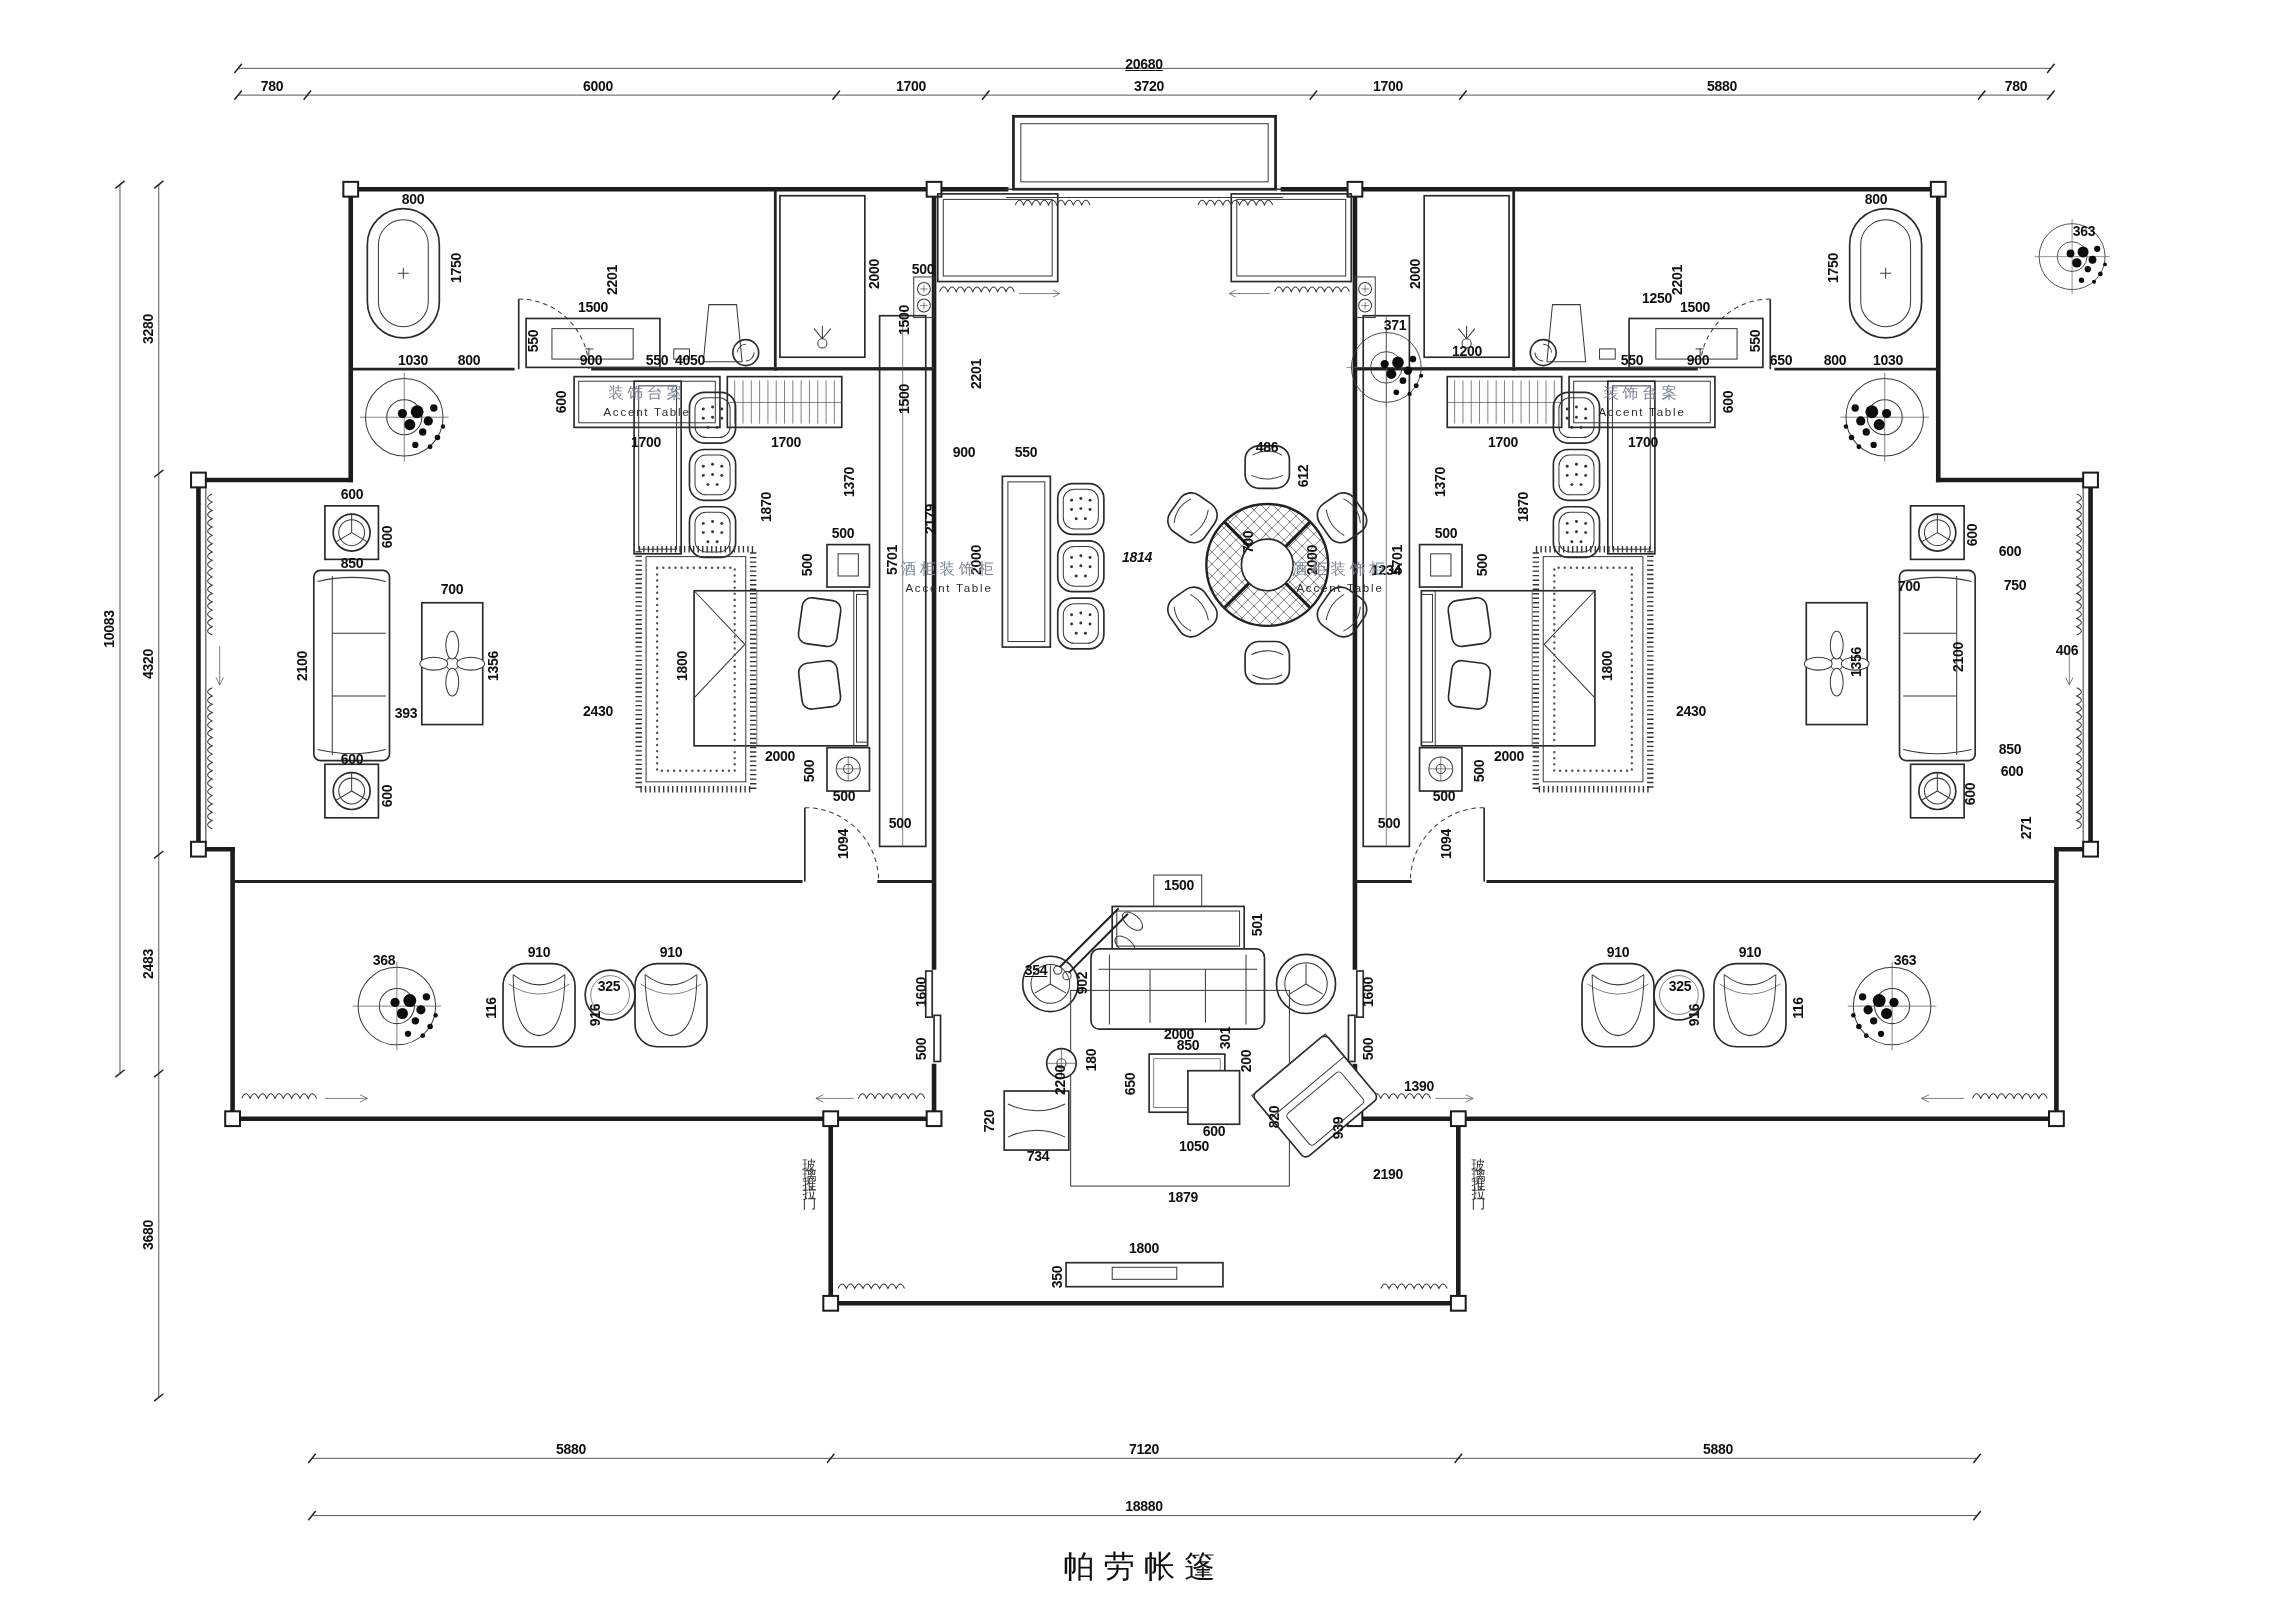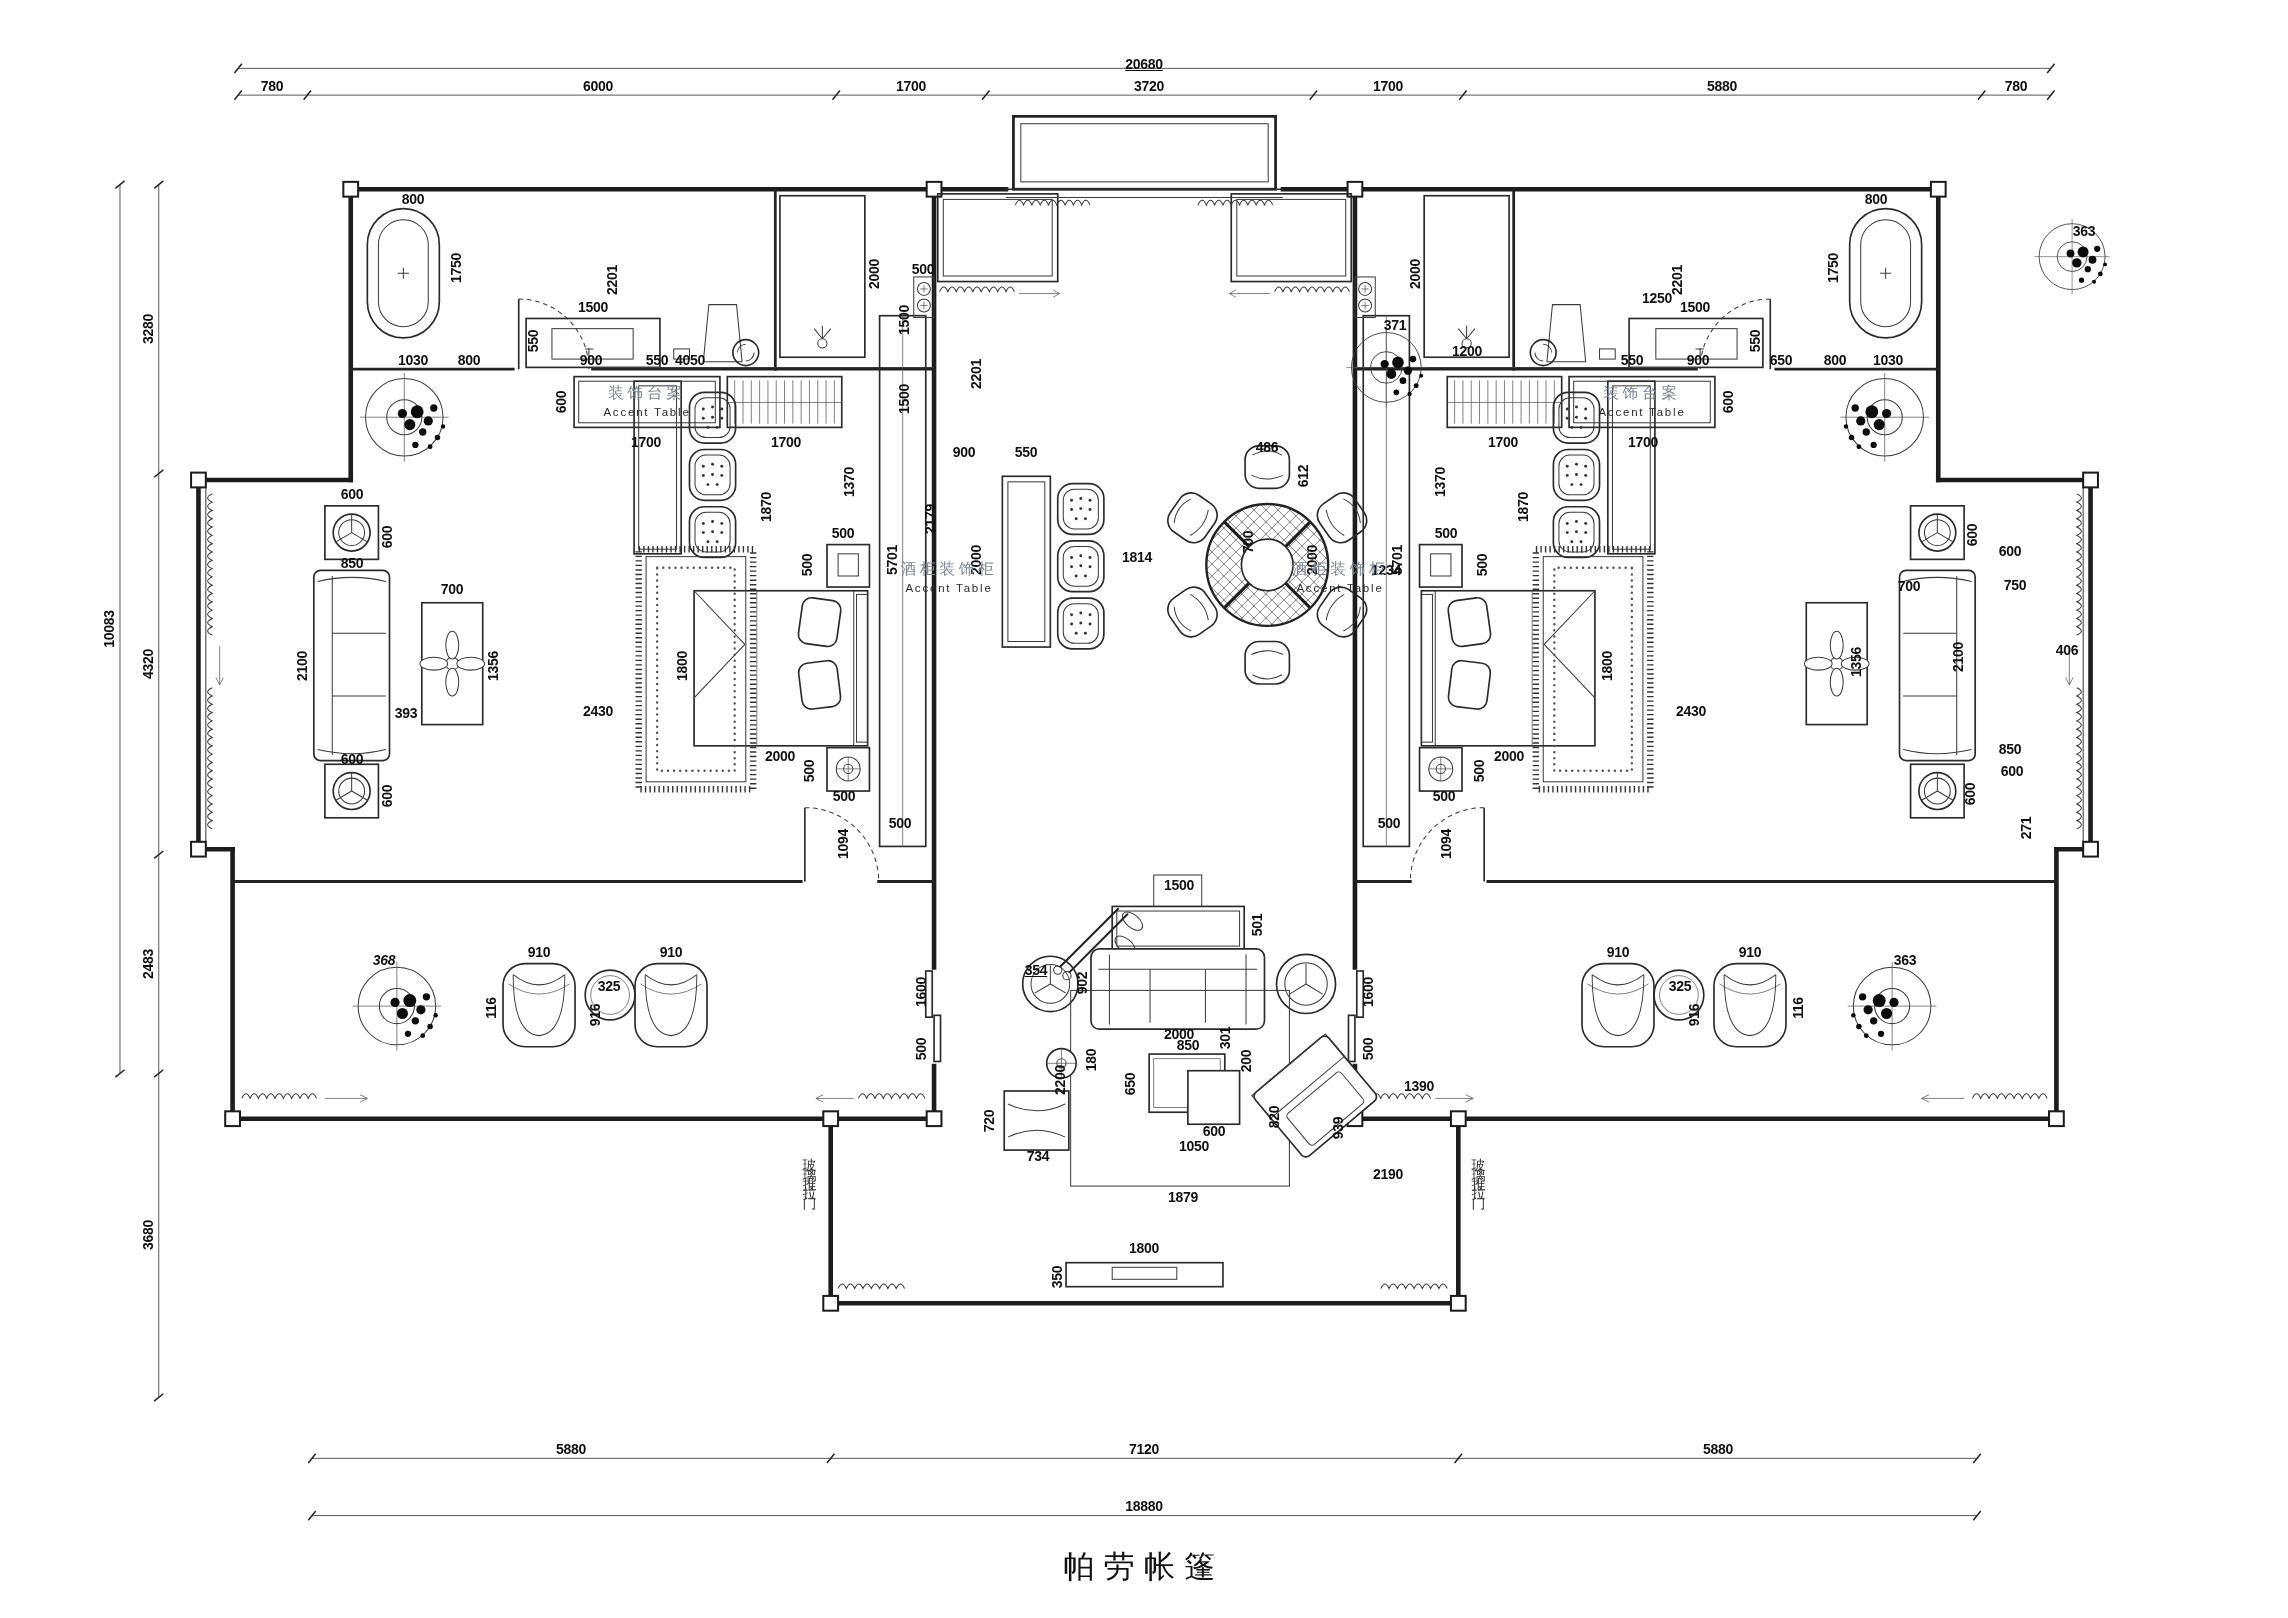--- a/index.html
+++ b/index.html
@@ -459,21 +459,21 @@
       <span class="dim" style="left: 1446px; top: 533px;">500</span>
       <span class="dim rot" style="left: 1397px; top: 560px;">5701</span>
       <span class="dim rot" style="left: 1312px; top: 560px;">2000</span>
       <span class="dim rot" style="left: 1446px; top: 844px;">1094</span>
       <span class="dim" style="left: 1389px; top: 823px;">500</span>
       <span class="dim" style="left: 964px; top: 452px;">900</span>
       <span class="dim" style="left: 1026px; top: 452px;">550</span>
       <span class="dim" style="left: 1267px; top: 447px;">486</span>
       <span class="dim rot" style="left: 1303px; top: 476px;">612</span>
       <span class="dim rot" style="left: 1248px; top: 542px;">700</span>
-      <span class="dim" style="left: 1137px; top: 557px;">1814</span>
+      <span class="dim" style="left: 1137px; top: 557px; font-style: italic;">1814</span>
       <span class="dim" style="left: 1386px; top: 570px;">1234</span>
       <span class="dim" style="left: 923px; top: 269px;">500</span>
       <span class="dim rot" style="left: 904px; top: 320px;">1500</span>
       <span class="dim rot" style="left: 904px; top: 399px;">1500</span>
       <span class="dim rot" style="left: 976px; top: 374px;">2201</span>
       <span class="dim rot" style="left: 807px; top: 565px;">500</span>
       <span class="dim" style="left: 780px; top: 756px;">2000</span>
       <span class="dim rot" style="left: 809px; top: 771px;">500</span>
       <span class="dim" style="left: 844px; top: 796px;">500</span>
       <span class="dim rot" style="left: 682px; top: 666px;">1800</span>
@@ -497,21 +497,21 @@
       <span class="dim" style="left: 2010px; top: 551px;">600</span>
       <span class="dim" style="left: 2015px; top: 585px;">750</span>
       <span class="dim rot" style="left: 1958px; top: 657px;">2100</span>
       <span class="dim" style="left: 2067px; top: 650px;">406</span>
       <span class="dim" style="left: 1909px; top: 586px;">700</span>
       <span class="dim rot" style="left: 1856px; top: 662px;">1356</span>
       <span class="dim" style="left: 2010px; top: 749px;">850</span>
       <span class="dim" style="left: 2012px; top: 771px;">600</span>
       <span class="dim rot" style="left: 1970px; top: 794px;">600</span>
       <span class="dim rot" style="left: 2026px; top: 828px;">271</span>
-      <span class="dim" style="left: 384px; top: 960px; font-style: italic;">368</span>
+      <span class="dim" style="left: 384px; top: 960px;">368</span>
       <span class="dim" style="left: 539px; top: 952px;">910</span>
       <span class="dim" style="left: 671px; top: 952px;">910</span>
       <span class="dim" style="left: 609px; top: 986px;">325</span>
       <span class="dim rot" style="left: 491px; top: 1008px;">116</span>
       <span class="dim rot" style="left: 595px; top: 1015px;">916</span>
       <span class="dim rot" style="left: 921px; top: 992px;">1600</span>
       <span class="dim rot" style="left: 921px; top: 1049px;">500</span>
       <span class="dim" style="left: 1905px; top: 960px;">363</span>
       <span class="dim" style="left: 1618px; top: 952px;">910</span>
       <span class="dim" style="left: 1750px; top: 952px;">910</span>

